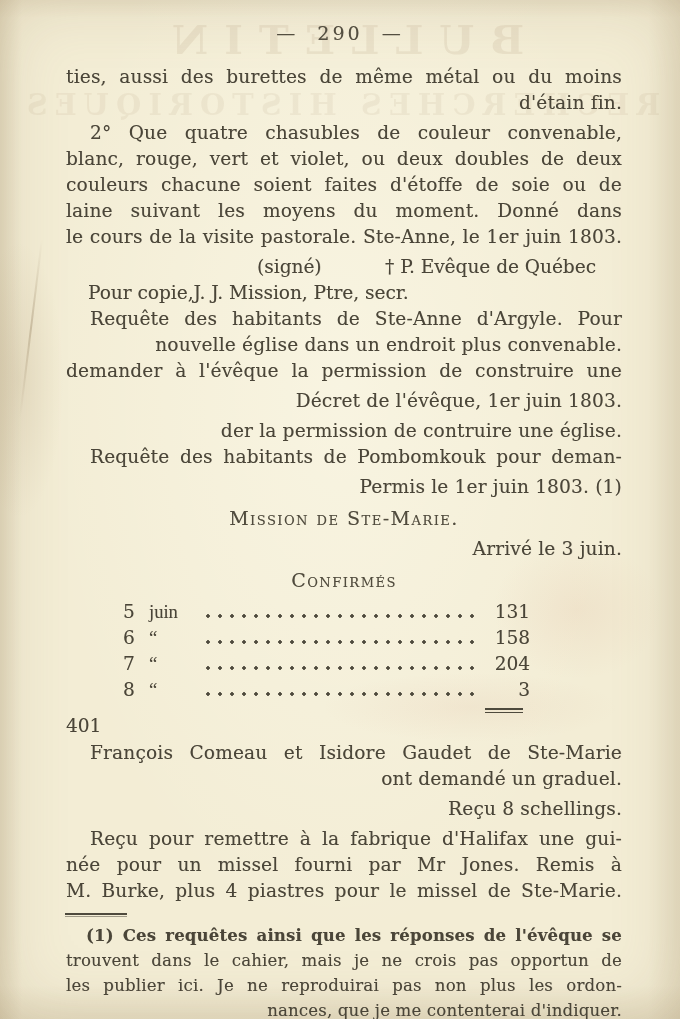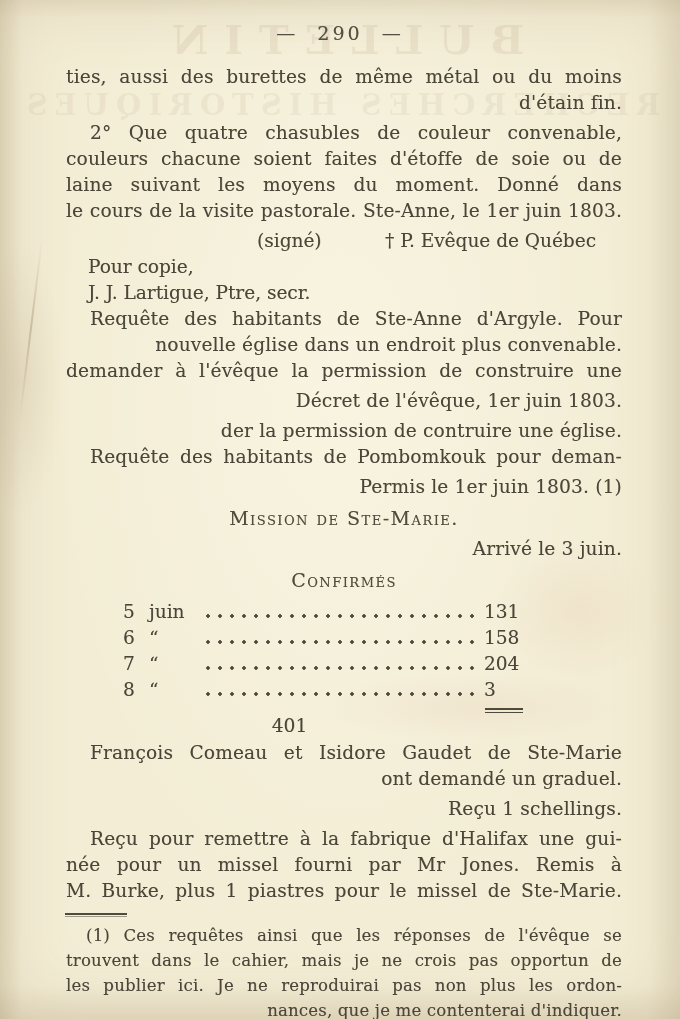--- a/index.html
+++ b/index.html
@@ -47,42 +47,42 @@
   .content { position:absolute; left:66px; top:64px; width:556px; }
 
   .ln  { font-size:18.5px; line-height:26px; letter-spacing:0.2px; text-align:right; white-space:normal; }
   .j   { text-align:justify; text-align-last:justify; }
   .ind { text-indent:24px; }
   .para { margin:0 0 4px 0; }
 
   .sigrow { display:flex; justify-content:space-between; font-size:18.5px; line-height:26px;
             padding:0 26px 0 191px;align-items:flex-end; }
   .copyrow { display:flex; justify-content:flex-start; font-size:18.5px; line-height:26px;
-             padding:0 16px 0 22px;flex-direction:column; }
+             padding:0 16px 0 22px; }
 
   .heading { text-align:center; font-variant:small-caps; font-size:19px; letter-spacing:1.5px;
              line-height:24px; margin:6px 0; color:#504b3d; }
 
   .ctable { padding:1px 92px 0 57px; }
   .crow   { display:flex; align-items:baseline; font-size:18.5px; line-height:26px; }
   .cday   { width:18px; }
-  .cmonth { width:52px; padding-left:8px; }
+  .cmonth { width:52px; padding-left:8px;font-family:Liberation Serif, serif; }
   .leader { flex:1; align-self:flex-end; height:8px; margin:0 3px 5px 4px;
             background-image:radial-gradient(circle at 3px 4px, #4e4a3d 1.5px, rgba(0,0,0,0) 2.1px);
             background-size:12px 8px; background-repeat:repeat-x; }
-  .cval   { min-width:46px; }
+  .cval   { min-width:46px; text-align:right; }
 
   .trule { width:38px; height:2px; border-top:2px solid #4e4a3d; border-bottom:1px solid #4e4a3d;
            margin:5px 99px 2px auto; }
-  .tval  { text-align:center; padding-right:109px; font-size:18.5px; line-height:22px; margin-bottom:3px; }
+  .tval  { text-align:left; padding-right:109px; font-size:18.5px; line-height:22px; margin-bottom:3px; }
 
   .fsep { width:62px; border-top:2px solid #4e4a3d; height:1px; border-bottom:1px solid rgba(78,74,61,0.5);
           margin:9px 0 6px -1px; }
   .fn .ln { font-size:16.5px; line-height:25px; }
-  .fn .ind { text-indent:20px; }
+  .fn .ind { text-indent:20px;font-weight:bold; }
 </style>
 </head>
 <body>
 
 <div class="page">
 
   <div class="ghost ghost1">BULLETIN</div>
   <div class="ghost ghost2">RECHERCHES HISTORIQUES</div>
   <div class="stain stain1"></div>
   <div class="stain stain2"></div>
@@ -93,33 +93,34 @@
 
   <div class="content ink">
 
     <div class="para">
       <div class="ln j">ties, aussi des burettes de même métal ou du moins</div>
       <div class="ln">d'étain fin.</div>
     </div>
 
     <div class="para">
       <div class="ln j ind">2° Que quatre chasubles de couleur convenable,</div>
+      <div class="ln j">blanc, rouge, vert et violet, ou deux doubles de deux</div>
       <div class="ln j">couleurs chacune soient faites d'étoffe de soie ou de</div>
       <div class="ln j">laine suivant les moyens du moment. Donné dans</div>
       <div class="ln j">le cours de la visite pastorale. Ste-Anne, le 1er juin 1803.</div>
     </div>
 
     <div class="sigrow">
       <span>(signé)</span>
       <span>† P. Evêque de Québec</span>
     </div>
 
     <div class="copyrow">
       <span>Pour copie,</span>
-      <span>J. J. Lartigue, Ptre, secr.</span>
+      <span>J. J. Mission, Ptre, secr.</span>
     </div>
 
     <div class="para">
       <div class="ln j ind">Requête des habitants de Ste-Anne d'Argyle. Pour</div>
       <div class="ln">nouvelle église dans un endroit plus convenable.</div>
       <div class="ln j">demander à l'évêque la permission de construire une</div>
     </div>
 
     <div class="para">
       <div class="ln ind">Décret de l'évêque, 1er juin 1803.</div>
@@ -171,27 +172,27 @@
 
     <div class="trule"></div>
     <div class="tval">401</div>
 
     <div class="para">
       <div class="ln j ind">François Comeau et Isidore Gaudet de Ste-Marie</div>
       <div class="ln">ont demandé un graduel.</div>
     </div>
 
     <div class="para">
-      <div class="ln ind">Reçu 1 schellings.</div>
+      <div class="ln ind">Reçu 8 schellings.</div>
     </div>
 
     <div class="para">
       <div class="ln j ind">Reçu pour remettre à la fabrique d'Halifax une gui-</div>
       <div class="ln j">née pour un missel fourni par Mr Jones. Remis à</div>
-      <div class="ln j">M. Burke, plus 1 piastres pour le missel de Ste-Marie.</div>
+      <div class="ln j">M. Burke, plus 4 piastres pour le missel de Ste-Marie.</div>
     </div>
 
     <div class="fsep"></div>
 
     <div class="fn">
       <div class="ln j ind">(1) Ces requêtes ainsi que les réponses de l'évêque se</div>
       <div class="ln j">trouvent dans le cahier, mais je ne crois pas opportun de</div>
       <div class="ln j">les publier ici. Je ne reproduirai pas non plus les ordon-</div>
       <div class="ln">nances, que je me contenterai d'indiquer.</div>
     </div>

